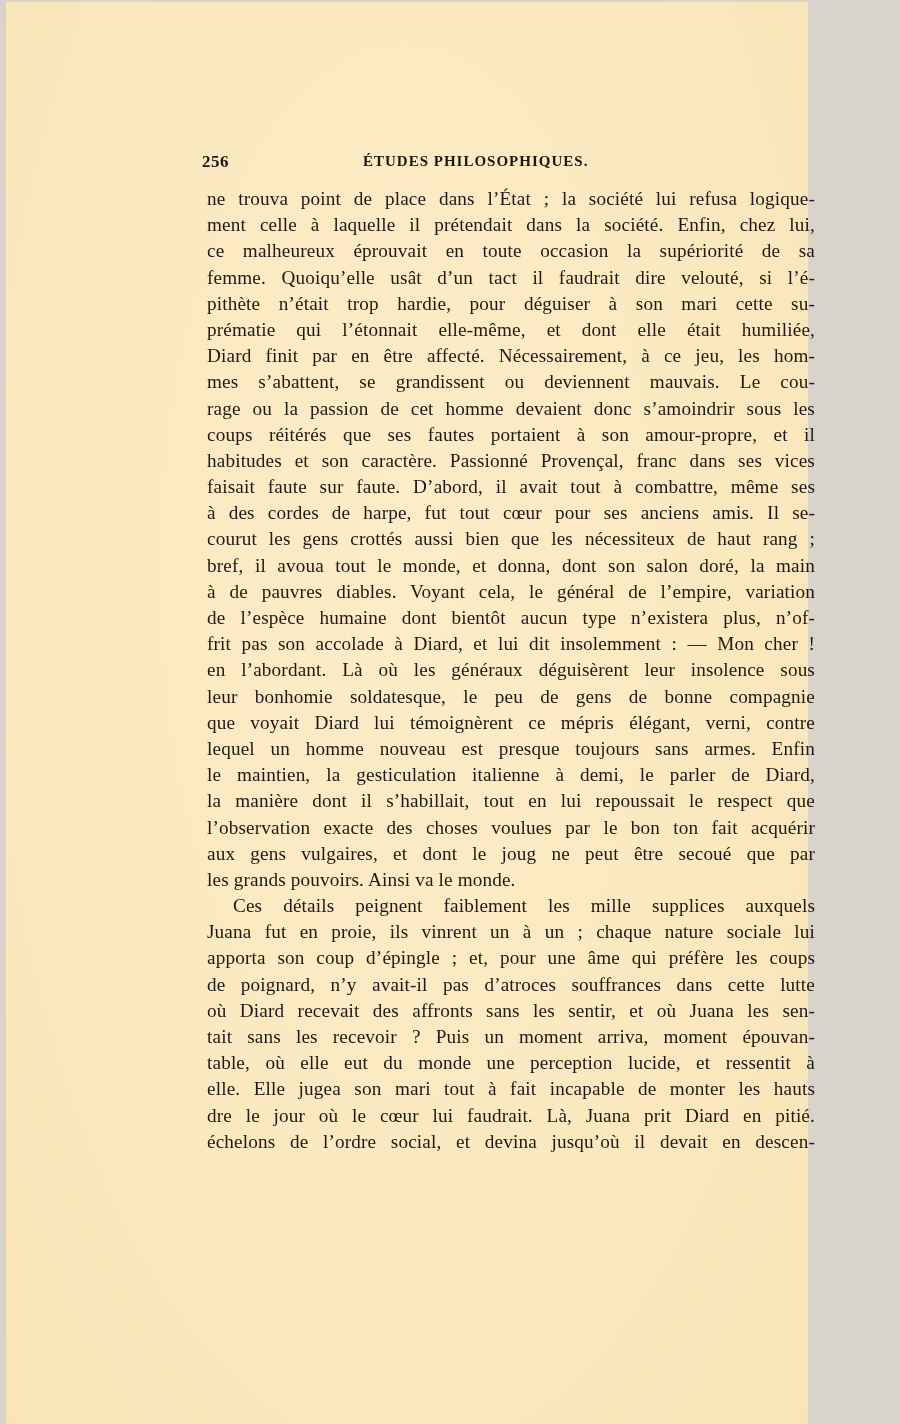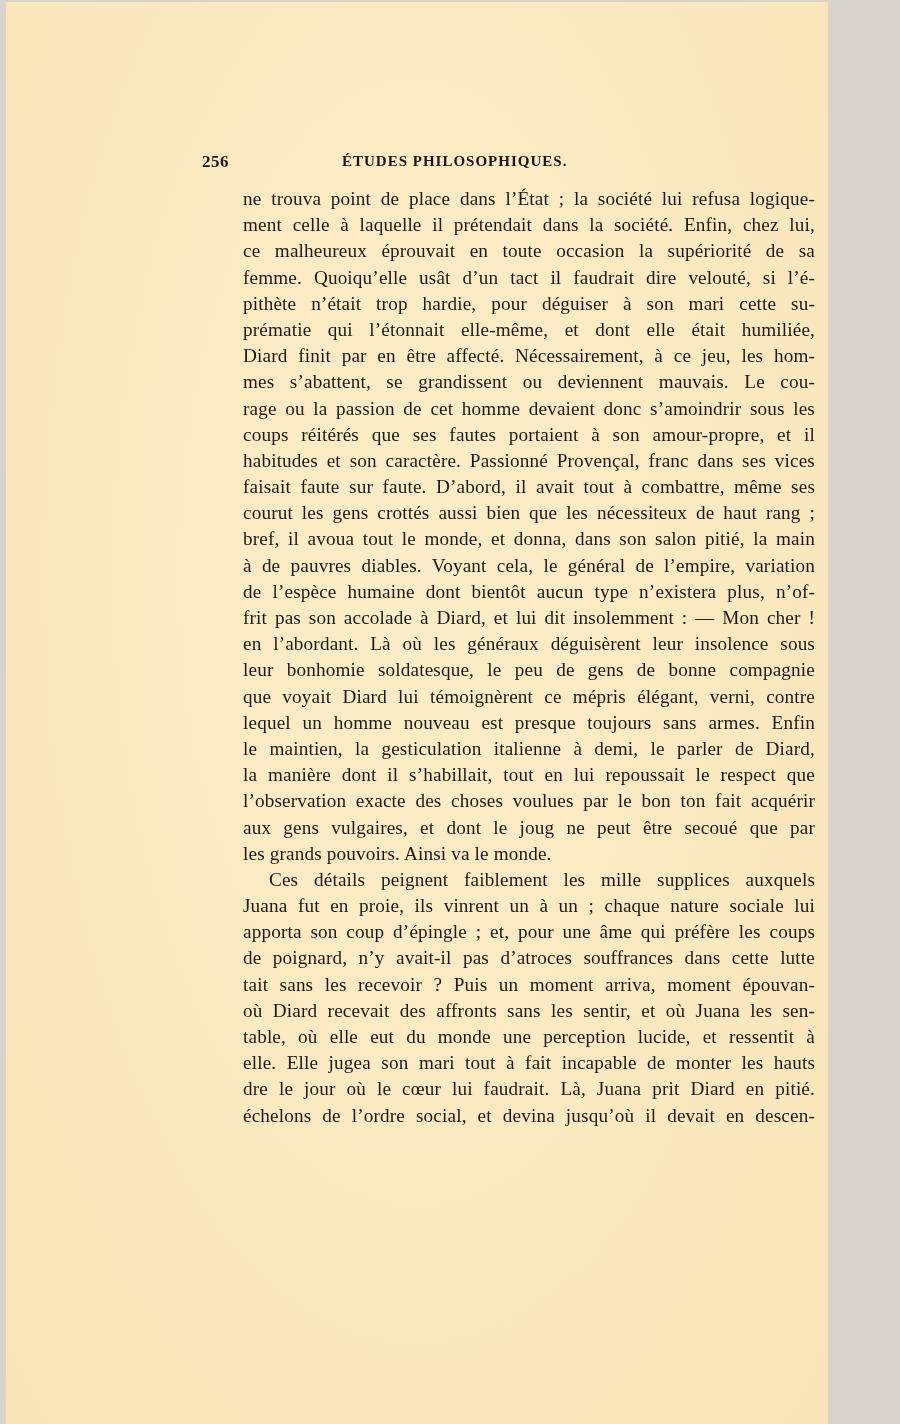--- a/index.html
+++ b/index.html
@@ -14,42 +14,41 @@
       overflow: hidden;
     }
     .page {
       position: absolute;
       left: 6px;
       top: 2px;
       width: 802px;
       height: 1422px;
       background: #fbeac2;
       background-image: radial-gradient(ellipse at 50% 40%, #fcedc8 0%, #fae7bd 70%, #f9e4b8 100%);
-      padding-left: 20px;
     }
     .running-head {
       position: absolute;
       left: 196px;
       top: 150px;
       width: 628px;
       height: 22px;
       font-family: "Liberation Serif", serif;
       font-weight: bold;
       color: #1c1712;
     }
     .folio {
       position: absolute;
       left: 0;
       top: 0;
       font-size: 17px;
       letter-spacing: 0.5px;
     }
     .head-title {
       position: absolute;
-      left: 140px;
+      left: 161px;
       top: 1px;
       font-size: 15px;
       letter-spacing: 1px;
     }
     .text-block {
       position: absolute;
       left: 201px;
       top: 184px;
       width: 608px;
       font-family: "Liberation Serif", serif;
@@ -57,21 +56,20 @@
       color: #1e1914;
     }
     .line {
       display: block;
       height: 26.2px;
       line-height: 26.2px;
       white-space: nowrap;
       text-align: justify;
       text-align-last: justify;
       letter-spacing: 0.15px;
-      margin-left: 36px;
     }
     .line.last {
       text-align-last: left;
     }
     .line.indent {
       padding-left: 26px;
     }
   </style>
 </head>
 <body>
@@ -89,41 +87,42 @@
       <span class="line">ce malheureux éprouvait en toute occasion la supériorité de sa</span>
       <span class="line">femme. Quoiqu’elle usât d’un tact il faudrait dire velouté, si l’é-</span>
       <span class="line">pithète n’était trop hardie, pour déguiser à son mari cette su-</span>
       <span class="line">prématie qui l’étonnait elle-même, et dont elle était humiliée,</span>
       <span class="line">Diard finit par en être affecté. Nécessairement, à ce jeu, les hom-</span>
       <span class="line">mes s’abattent, se grandissent ou deviennent mauvais. Le cou-</span>
       <span class="line">rage ou la passion de cet homme devaient donc s’amoindrir sous les</span>
       <span class="line">coups réitérés que ses fautes portaient à son amour-propre, et il</span>
       <span class="line">habitudes et son caractère. Passionné Provençal, franc dans ses vices</span>
       <span class="line">faisait faute sur faute. D’abord, il avait tout à combattre, même ses</span>
+      <span class="line">à des cordes de harpe, fut tout cœur pour ses anciens amis. Il se-</span>
       <span class="line">courut les gens crottés aussi bien que les nécessiteux de haut rang ;</span>
-      <span class="line">bref, il avoua tout le monde, et donna, dans son salon pitié, la main</span>
+      <span class="line">bref, il avoua tout le monde, et donna, dont son salon doré, la main</span>
       <span class="line">à de pauvres diables. Voyant cela, le général de l’empire, variation</span>
       <span class="line">de l’espèce humaine dont bientôt aucun type n’existera plus, n’of-</span>
       <span class="line">frit pas son accolade à Diard, et lui dit insolemment : — Mon cher !</span>
       <span class="line">en l’abordant. Là où les généraux déguisèrent leur insolence sous</span>
       <span class="line">leur bonhomie soldatesque, le peu de gens de bonne compagnie</span>
       <span class="line">que voyait Diard lui témoignèrent ce mépris élégant, verni, contre</span>
       <span class="line">lequel un homme nouveau est presque toujours sans armes. Enfin</span>
       <span class="line">le maintien, la gesticulation italienne à demi, le parler de Diard,</span>
       <span class="line">la manière dont il s’habillait, tout en lui repoussait le respect que</span>
       <span class="line">l’observation exacte des choses voulues par le bon ton fait acquérir</span>
       <span class="line">aux gens vulgaires, et dont le joug ne peut être secoué que par</span>
       <span class="line last">les grands pouvoirs. Ainsi va le monde.</span>
     </div>
     <div>
       <span class="line indent">Ces détails peignent faiblement les mille supplices auxquels</span>
       <span class="line">Juana fut en proie, ils vinrent un à un ; chaque nature sociale lui</span>
       <span class="line">apporta son coup d’épingle ; et, pour une âme qui préfère les coups</span>
       <span class="line">de poignard, n’y avait-il pas d’atroces souffrances dans cette lutte</span>
+      <span class="line">où Diard recevait des affronts sans les sentir, et où Juana les sen-</span>
       <span class="line">tait sans les recevoir ? Puis un moment arriva, moment épouvan-</span>
-      <span class="line">où Diard recevait des affronts sans les sentir, et où Juana les sen-</span>
       <span class="line">table, où elle eut du monde une perception lucide, et ressentit à</span>
       <span class="line">elle. Elle jugea son mari tout à fait incapable de monter les hauts</span>
       <span class="line">dre le jour où le cœur lui faudrait. Là, Juana prit Diard en pitié.</span>
       <span class="line">échelons de l’ordre social, et devina jusqu’où il devait en descen-</span>
     </div>
   </div>
 </div>
 
 </body></html>

